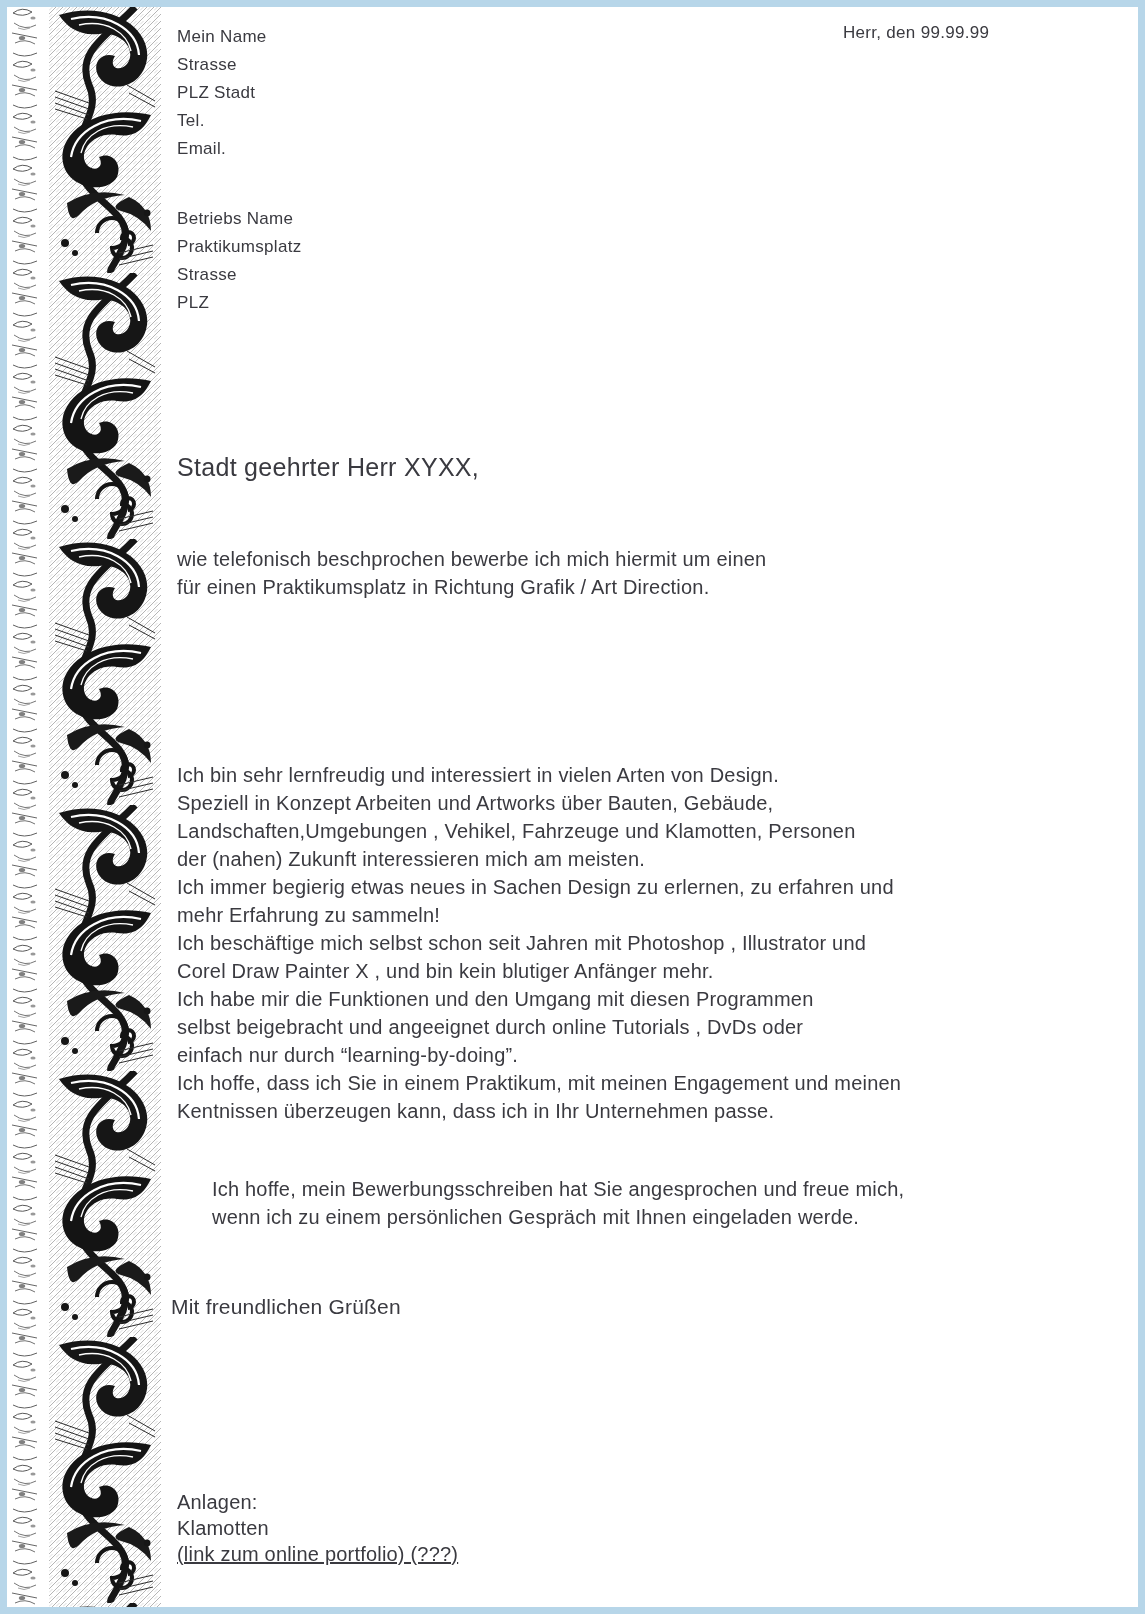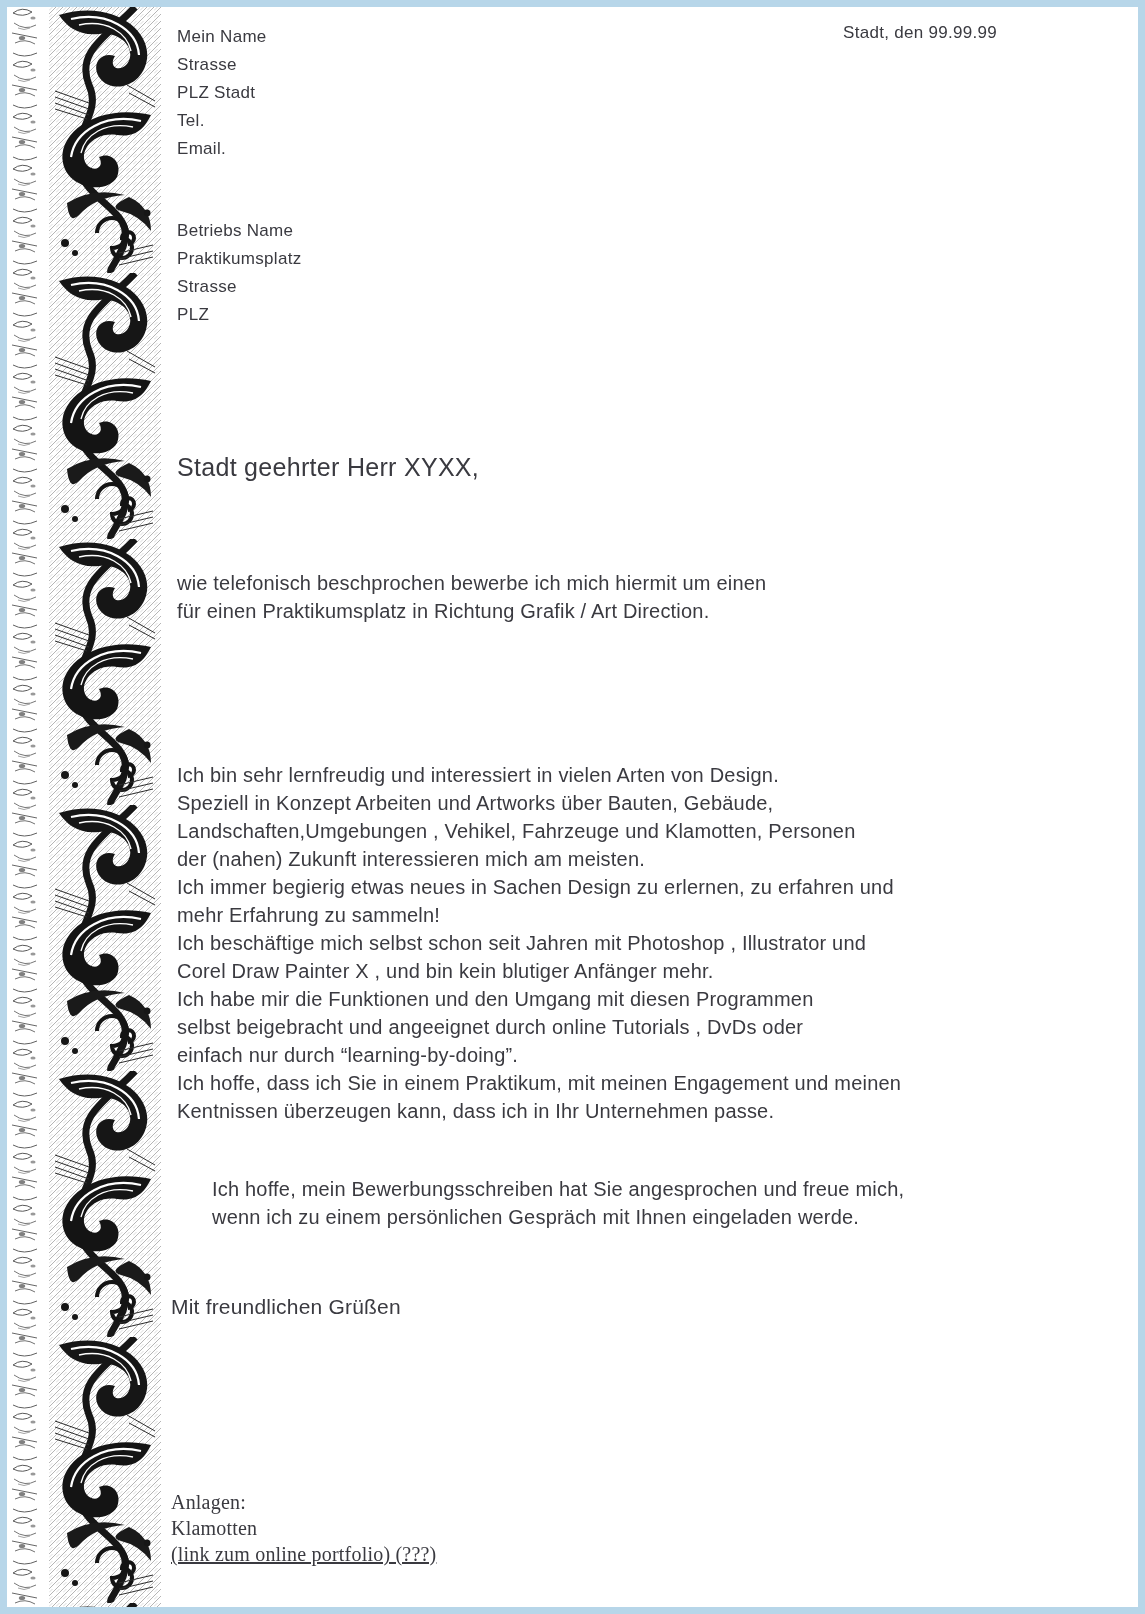--- a/index.html
+++ b/index.html
@@ -17,36 +17,36 @@
   .content { position: absolute; inset: 0; padding-left: 44px; }
   .ornament { position: absolute; top: 0; height: 100%; }
   .ornament-narrow { left: 2px; width: 34px; }
   .ornament-wide { left: 42px; width: 112px; }
   .ornament svg { display: block; width: 100%; height: 100%; }
 
   .block { position: absolute; font-weight: 300; }
   .addr div { font-size: 17px; line-height: 28px; letter-spacing: 0.3px; }
   .sender { left: 170px; top: 16px; }
   .date { left: 836px; top: 16px; font-size: 17px; letter-spacing: 0.3px; }
-  .recipient { left: 170px; top: 210px; }
+  .recipient { left: 170px; top: 198px; }
   .salutation { left: 170px; top: 446px; font-size: 25px; letter-spacing: 0.3px; }
   .paragraph {
     left: 170px;
     width: 945px;
     font-size: 20px;
     line-height: 28px;
     letter-spacing: 0.2px;
     white-space: pre-line;
   }
-  .p1 { top: 538px; margin-top: 24px; }
+  .p1 { top: 538px; }
   .p2 { top: 622px; }
   .p3 { top: 754px; }
   .p4 { top: 1168px; margin-left: 35px; }
   .closing { left: 164px; top: 1288px; font-size: 21px; letter-spacing: 0.2px; }
-  .attachments { left: 164px; top: 1482px; font-size: 20px; line-height: 26px; letter-spacing: 0.2px; font-family: Liberation Serif, serif; }
+  .attachments { left: 170px; top: 1482px; font-size: 20px; line-height: 26px; letter-spacing: 0.2px; }
   .attachments .link { text-decoration: underline; }
 </style>
 </head>
 <body>
 
 <div class="page" style="border-color: rgb(183, 214, 233);">
 
   <div class="ornament ornament-narrow">
     <svg xmlns="http://www.w3.org/2000/svg" width="100%" height="100%">
       <defs>
@@ -109,21 +109,21 @@
   <div class="content" style="color: rgb(58, 58, 64);">
 
     <div class="block addr sender">
       <div>Mein Name</div>
       <div>Strasse</div>
       <div>PLZ Stadt</div>
       <div>Tel.</div>
       <div>Email.</div>
     </div>
 
-    <div class="block date">Stadt, den 99.99.99</div>
+    <div class="block date">Herr, den 99.99.99</div>
 
     <div class="block addr recipient">
       <div>Betriebs Name</div>
       <div>Praktikumsplatz</div>
       <div>Strasse</div>
       <div>PLZ</div>
     </div>
 
     <div class="block salutation">Stadt geehrter Herr XYXX,</div>
 

